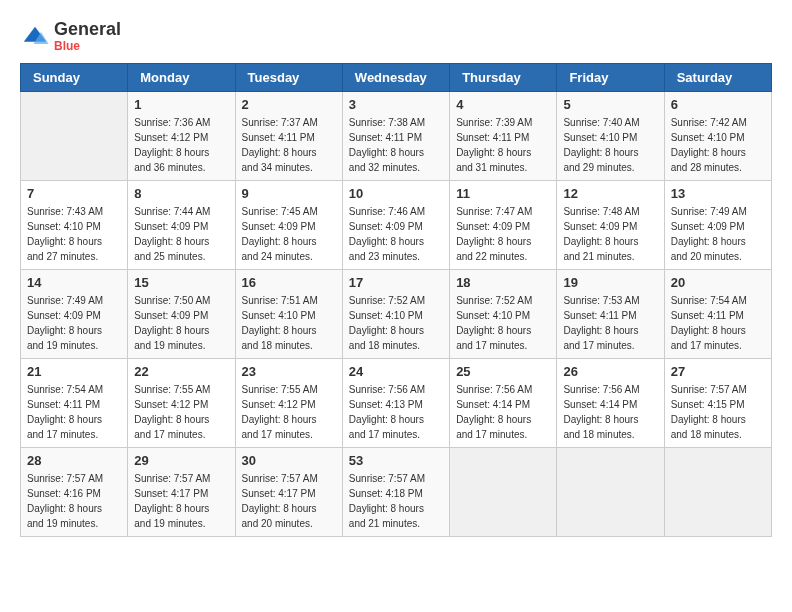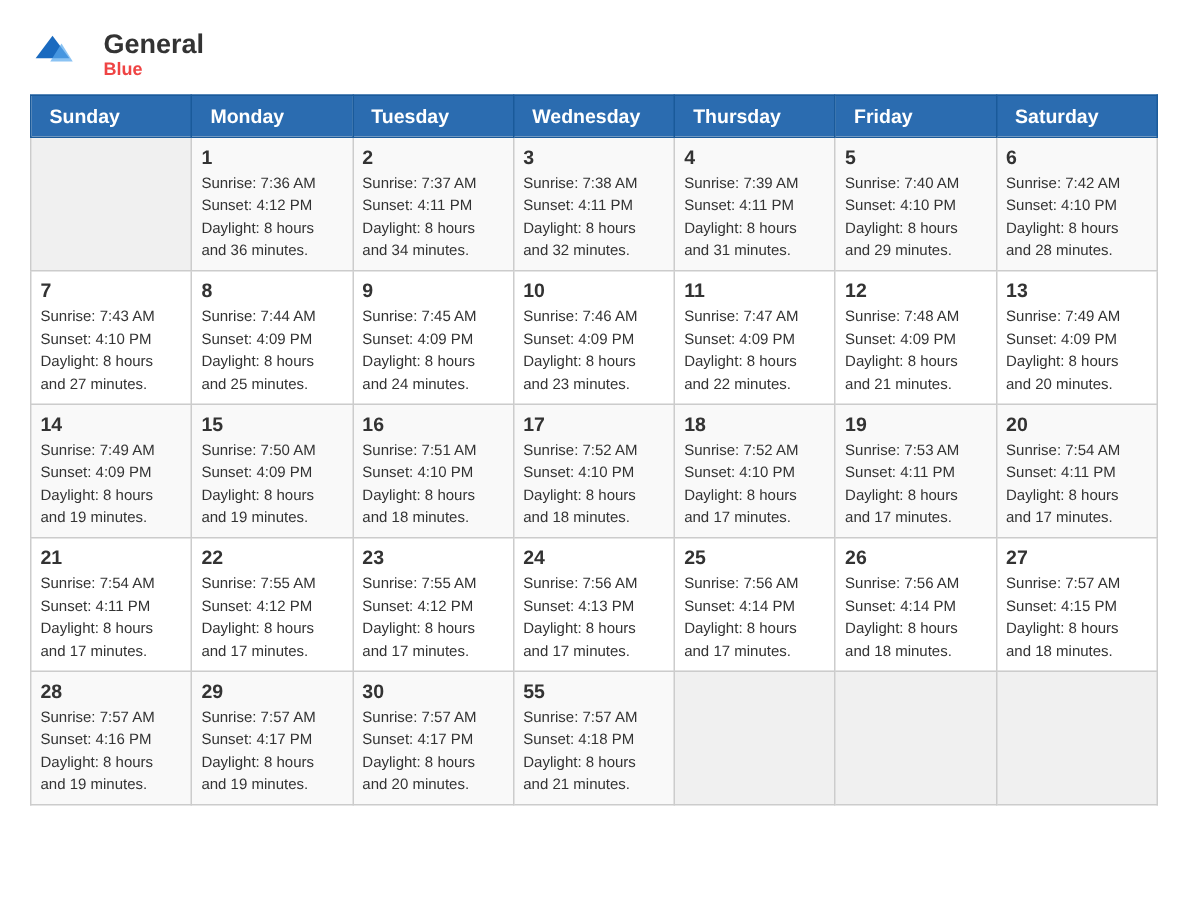--- a/index.html
+++ b/index.html
@@ -11,22 +11,22 @@
       padding: 20px;
     }
     .header {
       display: flex;
       justify-content: space-between;
       align-items: flex-start;
       margin-bottom: 10px;
     }
     .logo {
       display: flex;
-      align-items: flex-start;
-      gap: 19px;
+      align-items: flex-end;
+      gap: 4px;
     }
     .logo-text {
       display: flex;
       flex-direction: column;
       line-height: 1.1;
     }
     .logo-text .general {
       font-size: 18px;
       font-weight: bold;
       color: #333;
@@ -249,21 +249,21 @@
         </td>
         <td>
           <span class="day-number">29</span>
           <div class="day-info">Sunrise: 7:57 AM<br>Sunset: 4:17 PM<br>Daylight: 8 hours and 19 minutes.</div>
         </td>
         <td>
           <span class="day-number">30</span>
           <div class="day-info">Sunrise: 7:57 AM<br>Sunset: 4:17 PM<br>Daylight: 8 hours and 20 minutes.</div>
         </td>
         <td>
-          <span class="day-number">55</span>
+          <span class="day-number">53</span>
           <div class="day-info">Sunrise: 7:57 AM<br>Sunset: 4:18 PM<br>Daylight: 8 hours and 21 minutes.</div>
         </td>
         <td class="empty"></td>
         <td class="empty"></td>
         <td class="empty"></td>
       </tr>
     </tbody>
 </table>
 
 </body></html>

